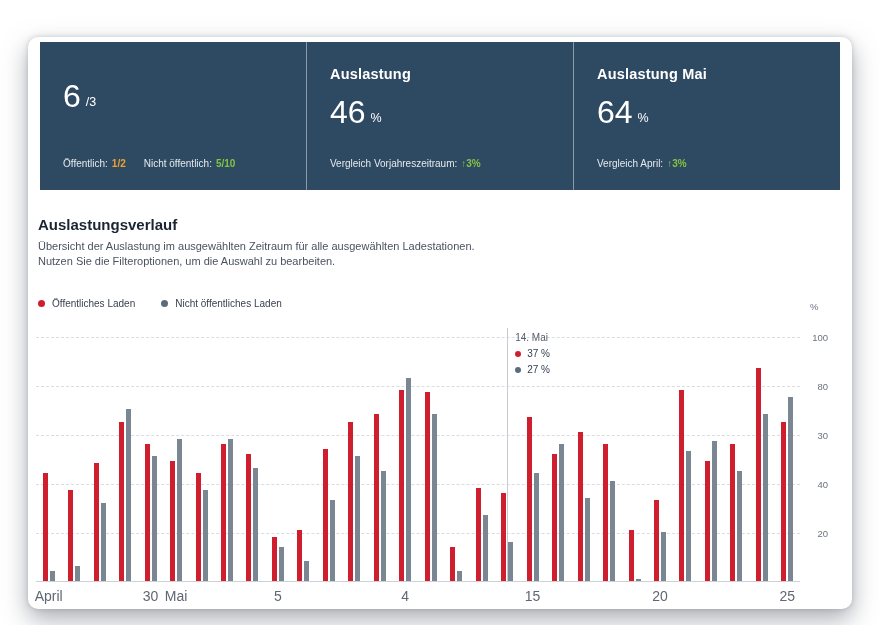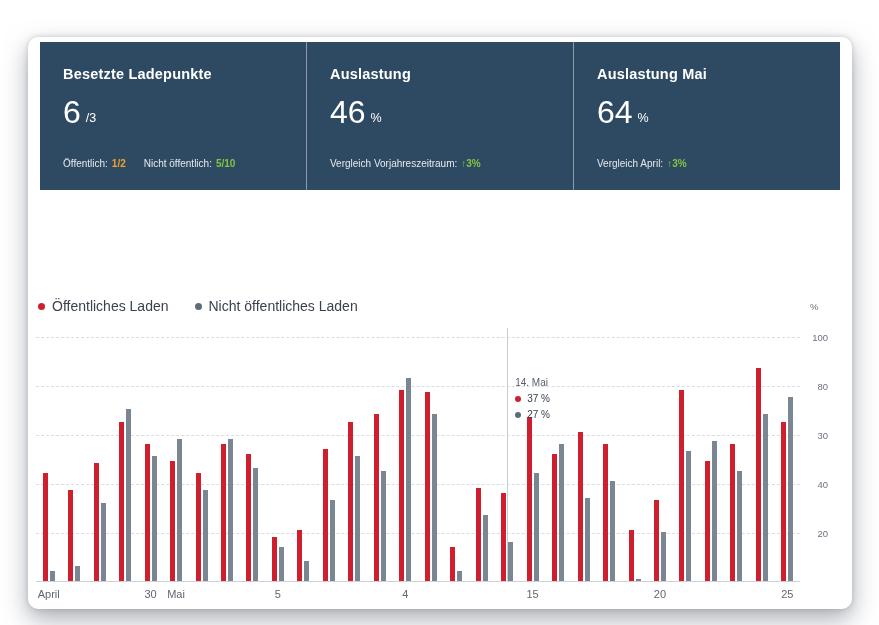--- a/index.html
+++ b/index.html
@@ -25,51 +25,50 @@
   .stat-value { color:#ffffff; font-size:32px; line-height:34px; font-weight:400; }
   .stat-unit { color:#ffffff; font-size:12.5px; margin-left:5px; padding-bottom:4px; }
   .stat-footer {
     position:absolute; left:23px; bottom:21px; display:flex; gap:18px;
     font-size:10px; color:rgba(255,255,255,.88); white-space:nowrap;justify-content:center;
   }
   .stat-footer b { font-weight:bold; margin-left:4px; }
   
   .section-title { position:absolute; left:10px; top:179px; font-size:15px; font-weight:bold; color:#1b2433; }
   .section-desc  { position:absolute; left:10px; top:202px; width:448px; font-size:11px; line-height:15px; color:#4a5260; }
-  .legend { position:absolute; left:10px; top:261px; display:flex; gap:26px; align-items:center; font-size:14px; color:#3a4250;text-align:right; }
+  .legend { position:absolute; left:10px; top:261px; display:flex; gap:26px; align-items:center; font-size:10px; color:#3a4250;text-align:right; }
   .legend-item { display:flex; align-items:center; }
   .legend-dot { width:7px; height:7px; border-radius:50%; margin-right:7px; }
   .pct-label { position:absolute; left:782px; top:264px; font-size:9.5px; color:#6b7280; }
   .plot {
     position:absolute; left:8px; top:300px; width:764px; height:245px;
     border-bottom:1px solid #ccd1d7;
   }
   .gridline { position:absolute; left:0; width:100%; height:0; border-top:1px dashed #d9dde2; }
   .bars { position:absolute; left:0; top:0; width:100%; height:100%; display:flex; }
   .bar-group { flex:1; display:flex; align-items:flex-end; justify-content:center; gap:2px; }
   .bar { width:5px; }
   .ylabels { position:absolute; left:760px; top:300px; width:40px; height:245px; }
   .ylabel { position:absolute; right:0; width:40px; text-align:right; font-size:9.5px; color:#6b7280; }
   .xticks { position:absolute; left:8px; top:551px; width:764px; height:14px; }
-  .xtick { position:absolute; transform:translateX(-50%); font-size:11px; color:#5f6772; white-space:nowrap; }
+  .xtick { position:absolute; transform:translateX(-50%); font-size:14px; color:#5f6772; white-space:nowrap; }
   .axis-pointer { position:absolute; top:-9px; bottom:0; width:1px; background:#c6ccd2; }
   .tooltip { position:absolute; top:-7px; font-size:10px; line-height:16px; white-space:nowrap; }
   .tooltip-date { color:#555e6a; }
   .tooltip-row { display:flex; align-items:center; color:#374151; }
   .tooltip-dot { width:6px; height:6px; border-radius:50%; margin-right:6px; }
 </style>
 </head>
 <body>
 
 <div class="frame">
 
   <div class="stat-band">
 
     <div class="stat-card">
-      <div class="stat-title">Besetzte Ladepunkte</div>
       <div class="stat-value-row">
         <span class="stat-value">6</span>
         <span class="stat-unit">/3</span>
       </div>
       <div class="stat-footer">
         <span>
           <span>Öffentlich:</span><b style="color: rgb(239, 160, 47);">1/2</b>
         </span>
         <span>
           <span>Nicht öffentlich:</span><b style="color: rgb(130, 195, 65);">5/10</b>
@@ -98,20 +97,22 @@
       </div>
       <div class="stat-footer">
         <span>
           <span>Vergleich April:</span><b style="color: rgb(130, 195, 65);">↑3%</b>
         </span>
       </div>
     </div>
 
   </div>
 
+  <div class="section-title">Auslastungsverlauf</div>
+  <div class="section-desc">Übersicht der Auslastung im ausgewählten Zeitraum für alle ausgewählten Ladestationen. Nutzen Sie die Filteroptionen, um die Auswahl zu bearbeiten.</div>
 
   <div class="legend">
     <div class="legend-item">
       <span class="legend-dot" style="background: rgb(207, 31, 46);"></span>
       <span>Öffentliches Laden</span>
     </div>
     <div class="legend-item">
       <span class="legend-dot" style="background: rgb(92, 108, 122);"></span>
       <span>Nicht öffentliches Laden</span>
     </div>
@@ -241,21 +242,21 @@
         <div class="bar-group" title="24. Mai">
           <div class="bar" style="height: 213px; background: rgb(207, 31, 46);"></div>
           <div class="bar" style="height: 167px; background: rgb(122, 135, 147);"></div>
         </div>
         <div class="bar-group" title="25. Mai">
           <div class="bar" style="height: 159px; background: rgb(207, 31, 46);"></div>
           <div class="bar" style="height: 184px; background: rgb(122, 135, 147);"></div>
         </div>
       </div>
       <div class="axis-pointer" style="left: 61.6667%;"></div>
-      <div class="tooltip" style="left: calc(61.6667% + 8px); margin-top: 45px;">
+      <div class="tooltip" style="left: calc(61.6667% + 8px);">
         <div class="tooltip-date">14. Mai</div>
         <div class="tooltip-row">
           <span class="tooltip-dot" style="background: rgb(207, 31, 46);"></span>
           <span>37 %</span>
         </div>
         <div class="tooltip-row">
           <span class="tooltip-dot" style="background: rgb(92, 108, 122);"></span>
           <span>27 %</span>
         </div>
       </div>

